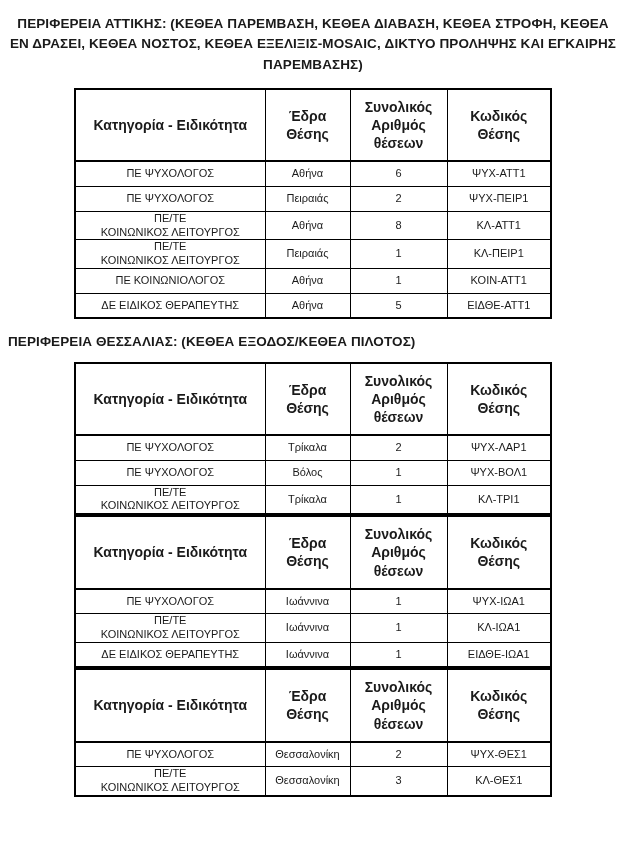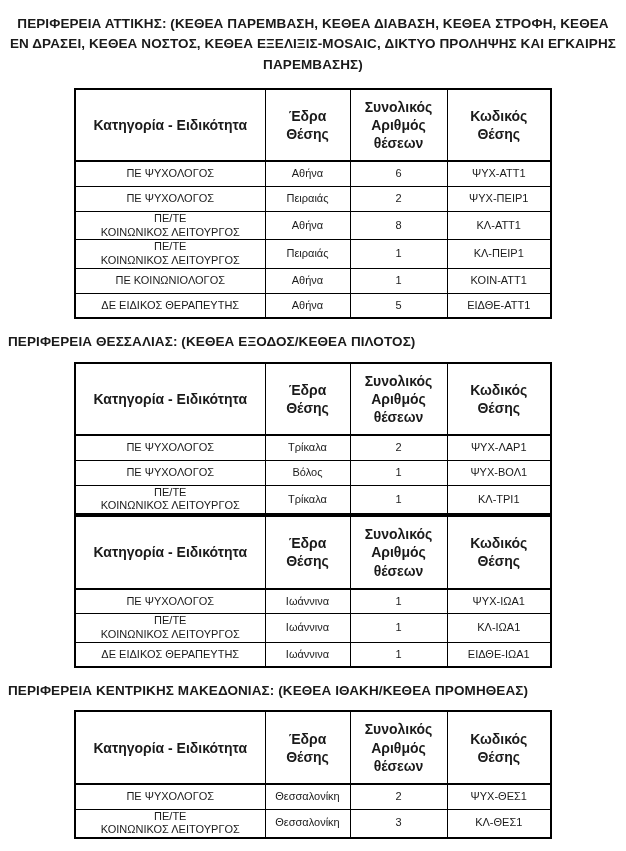--- a/index.html
+++ b/index.html
@@ -173,21 +173,20 @@
             <td class="col-0">ΔΕ ΕΙΔΙΚΟΣ ΘΕΡΑΠΕΥΤΗΣ</td>
             <td class="col-1">Ιωάννινα</td>
             <td class="col-2">1</td>
             <td class="col-3">ΕΙΔΘΕ-ΙΩΑ1</td>
           </tr>
         </tbody>
     </table>
   </div>
 
   <div class="section section-3">
-    <div class="section-title">ΠΕΡΙΦΕΡΕΙΑ ΚΕΝΤΡΙΚΗΣ ΜΑΚΕΔΟΝΙΑΣ: (ΚΕΘΕΑ ΙΘΑΚΗ/ΚΕΘΕΑ ΠΡΟΜΗΘΕΑΣ)</div>
     <table>
       <thead>
         <tr class="head-row">
             <th class="col-0">Κατηγορία - Ειδικότητα</th>
             <th class="col-1">Έδρα Θέσης</th>
             <th class="col-2">Συνολικός
 Αριθμός
 θέσεων</th>
             <th class="col-3">Κωδικός Θέσης</th>
           </tr>

